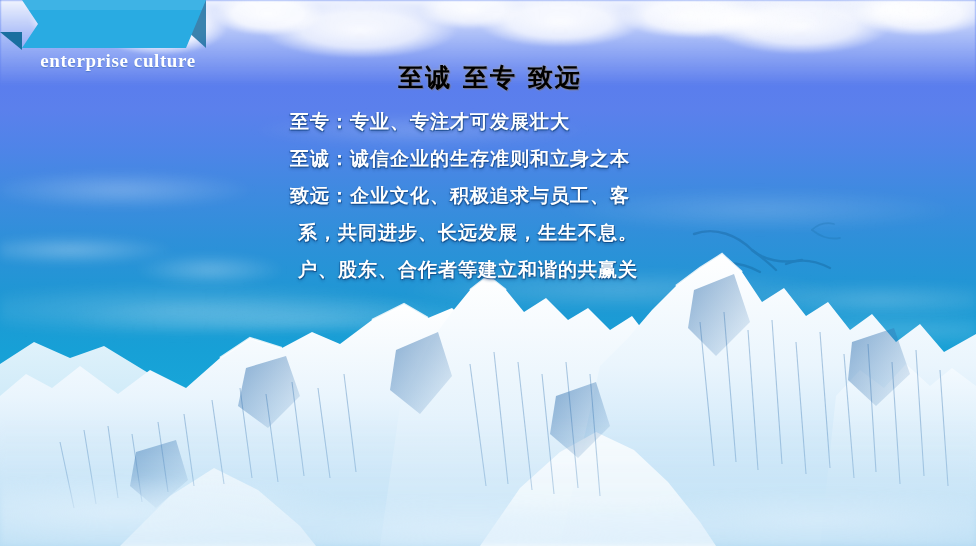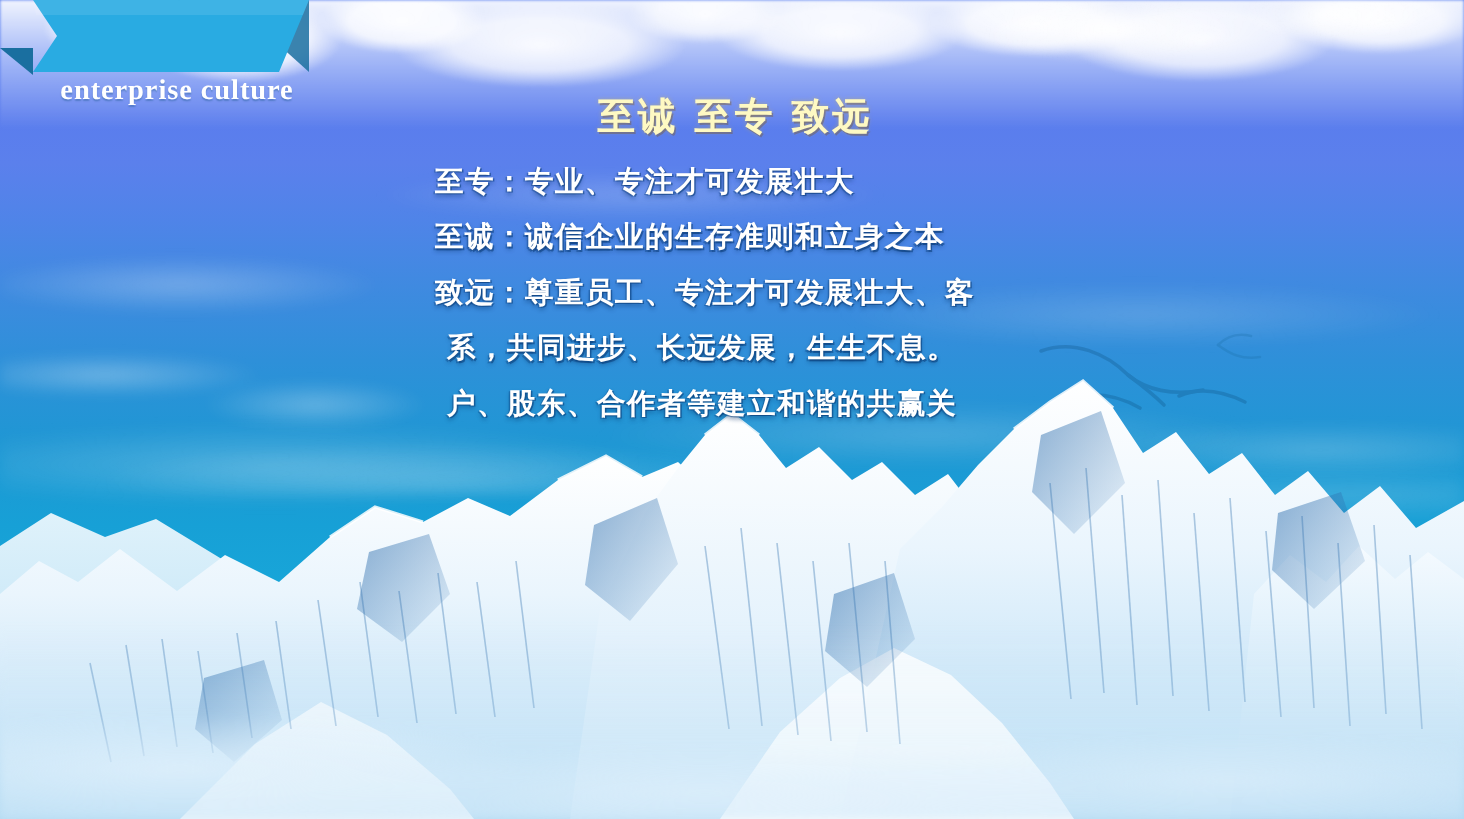--- a/index.html
+++ b/index.html
@@ -163,21 +163,21 @@
   
   .copy {
     position: absolute;
     left: 290px; top: 62px;
     width: 400px;
   }
   .headline {
     font-family: "DejaVu Sans", "Liberation Sans", sans-serif;
     font-size: 25px;
     font-weight: bold;
-    color: #fef9c3;
+    color: #000000;
     text-align: center;
     letter-spacing: 2px;
     line-height: 1.25;
     margin: 0 0 10px 0;
     text-shadow:
       1px 1px 0 rgba(120,70,0,0.30),
       0 0 3px rgba(255,200,0,0.35);
   }
   .body-line {
     font-family: "DejaVu Sans", "Liberation Sans", sans-serif;
@@ -332,18 +332,18 @@
     <div class="ribbon-text">
       <div class="ribbon-cn">企业文化</div>
       <div class="ribbon-en">enterprise culture</div>
     </div>
   </div>
 
   <div class="copy">
     <div class="headline">至诚 至专 致远</div>
     <div class="body-line">至专：专业、专注才可发展壮大</div>
     <div class="body-line">至诚：诚信企业的生存准则和立身之本</div>
-    <div class="body-line">致远：尊重员工、专注才可发展壮大、客</div>
+    <div class="body-line">致远：企业文化、积极追求与员工、客</div>
     <div class="body-line indent">系，共同进步、长远发展，生生不息。</div>
     <div class="body-line indent">户、股东、合作者等建立和谐的共赢关</div>
   </div>
 
 </div>
 
 </body></html>

